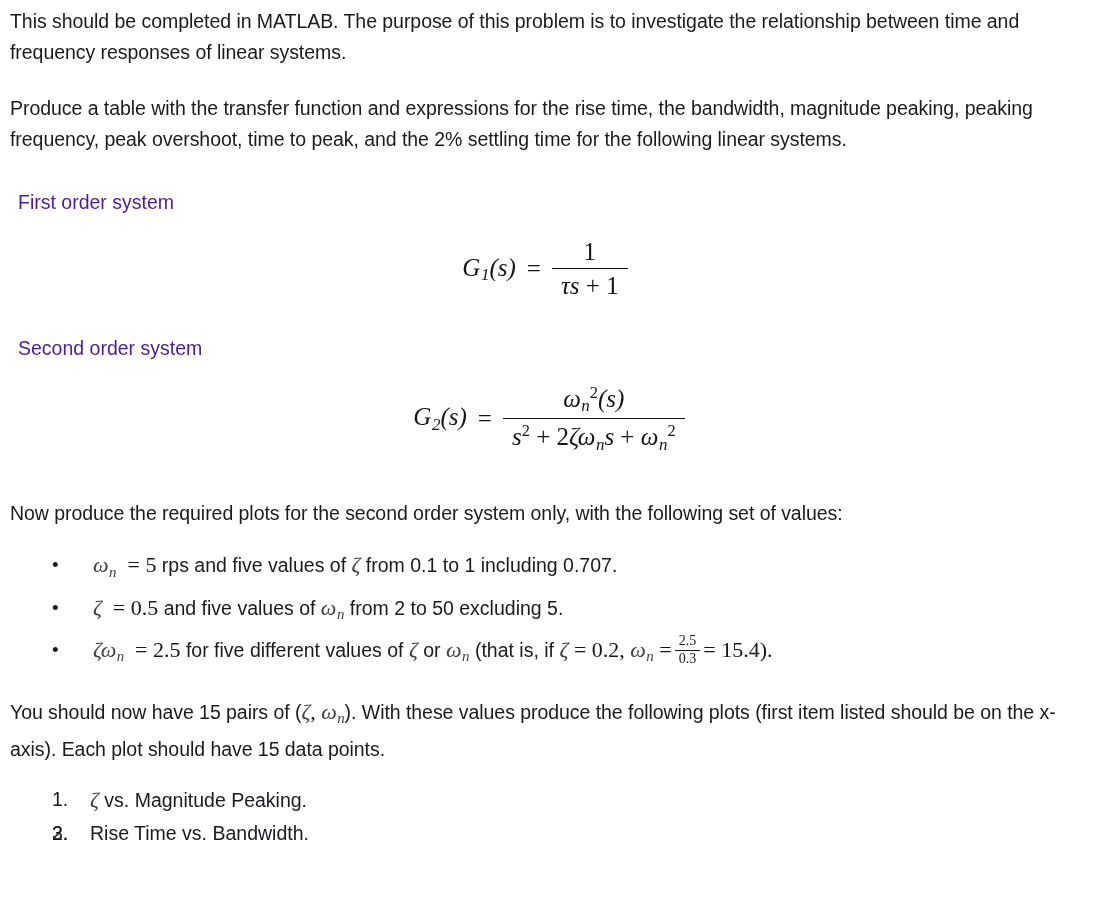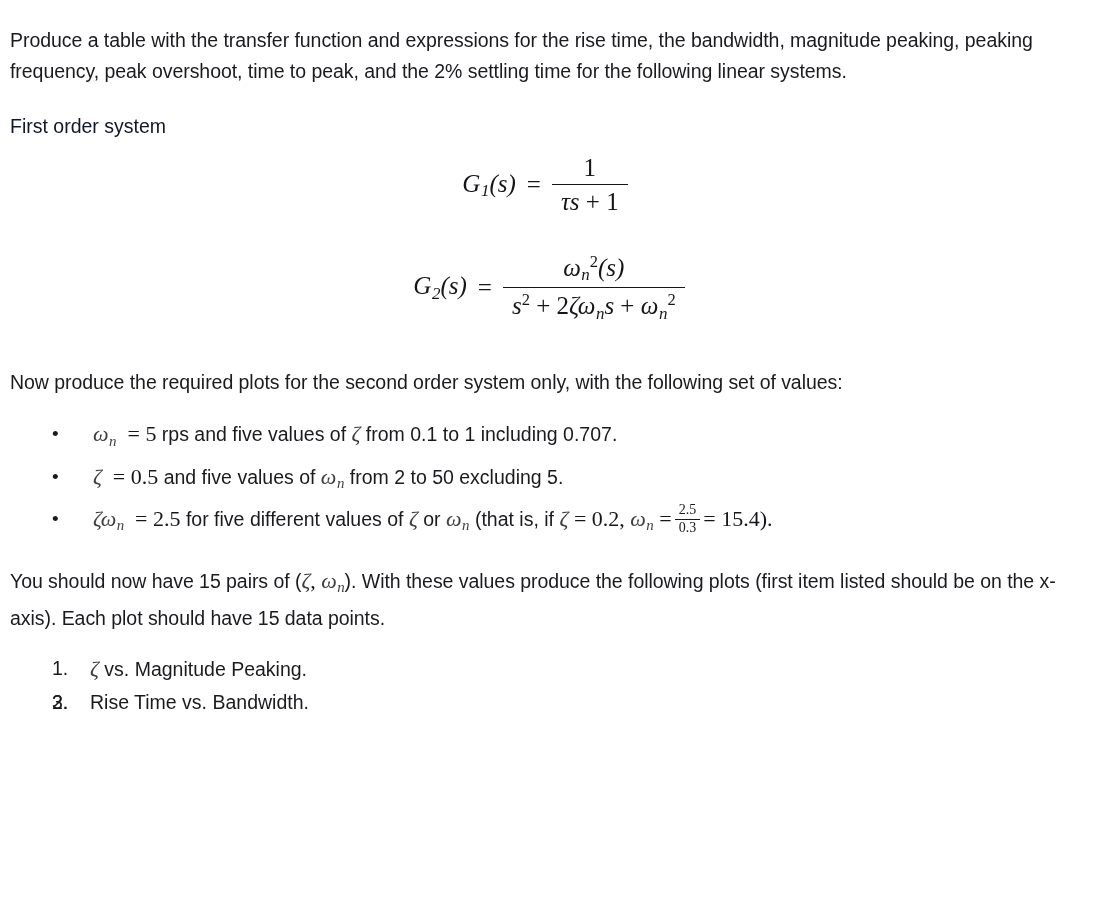--- a/index.html
+++ b/index.html
@@ -34,23 +34,23 @@
   .gap-1 { height: 25px; }
   .gap-2 { height: 24px; }
   .gap-3 { height: 18px; }
   .gap-eq { height: 12px; }
   .gap-big { height: 44px; }
   .gap-list { height: 22px; }
 
   .heading {
     font-size: 19.5px;
     line-height: 31px;
-    margin: 0;
+    margin: 8px;
     padding: 0 0 0 10px;
-    color: #0f172a;
+    color: #4c1d95;
     font-weight: normal;
   }
 
   
   .math {
     font-family: "Liberation Serif", "DejaVu Serif", serif;
     font-style: italic;
     color: #16161a;
   }
   .math-up {
@@ -184,20 +184,21 @@
     font-size: 19.5px;
     line-height: 33px;
     color: #1a1a1f;
   }
 </style>
 </head>
 <body>
 
 <div class="page">
 
+  <p class="para p-intro">This should be completed in MATLAB. The purpose of this problem is to investigate the relationship between time and frequency responses of linear systems.</p>
 
   <div class="gap-1"></div>
 
   <p class="para">Produce a table with the transfer function and expressions for the rise time, the bandwidth, magnitude peaking, peaking frequency, peak overshoot, time to peak, and the 2% settling time for the following linear systems.</p>
 
   <div class="gap-2"></div>
 
   <h3 class="heading">First order system</h3>
 
   <div class="gap-eq"></div>
@@ -209,20 +210,21 @@
       <span class="frac">
         <span class="num math-up">1</span>
         <span class="bar"></span>
         <span class="den"><span class="math">τ</span><span class="math">s</span><span class="math-up">&nbsp;</span><span class="math-up">+ 1</span></span>
       </span>
     </span>
   </div>
 
   <div class="gap-2"></div>
 
+  <h3 class="heading">Second order system</h3>
 
   <div class="gap-eq"></div>
 
   <div class="eq-block eq2">
     <span class="eq-inner">
       <span class="lhs"><span>G</span><sub class="msub">2</sub><span>(s)</span></span>
       <span class="eqsign">=</span>
       <span class="frac">
         <span class="num"><span class="math">ω</span><sub class="msub">n</sub><sup class="msup">2</sup><span class="math">(s)</span></span>
         <span class="bar"></span>

